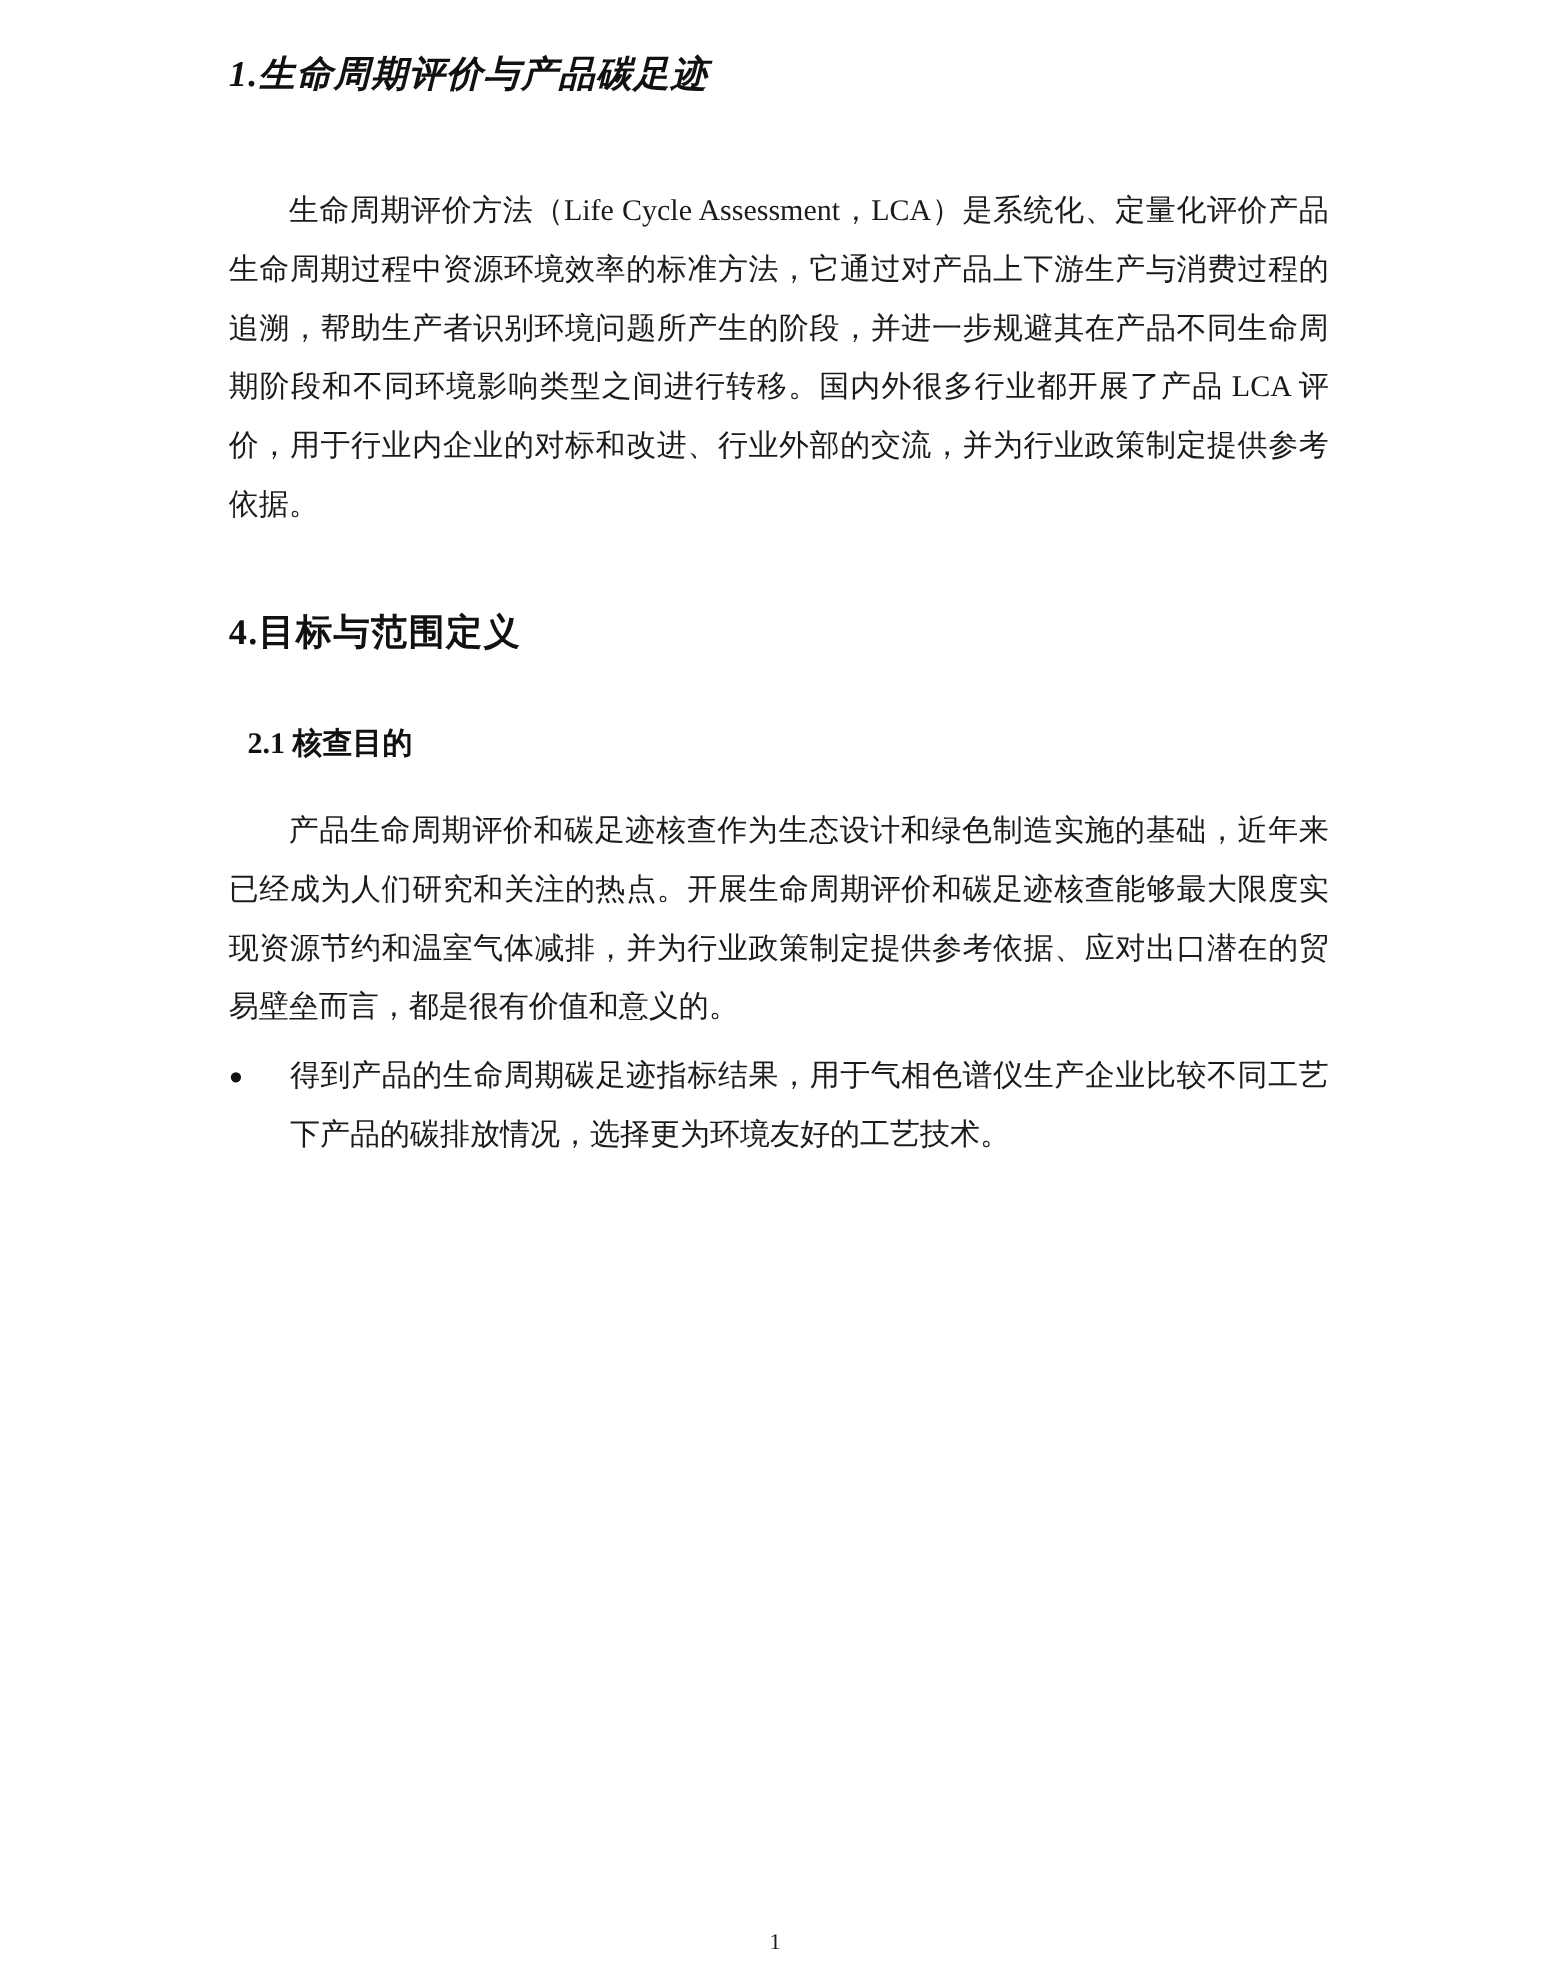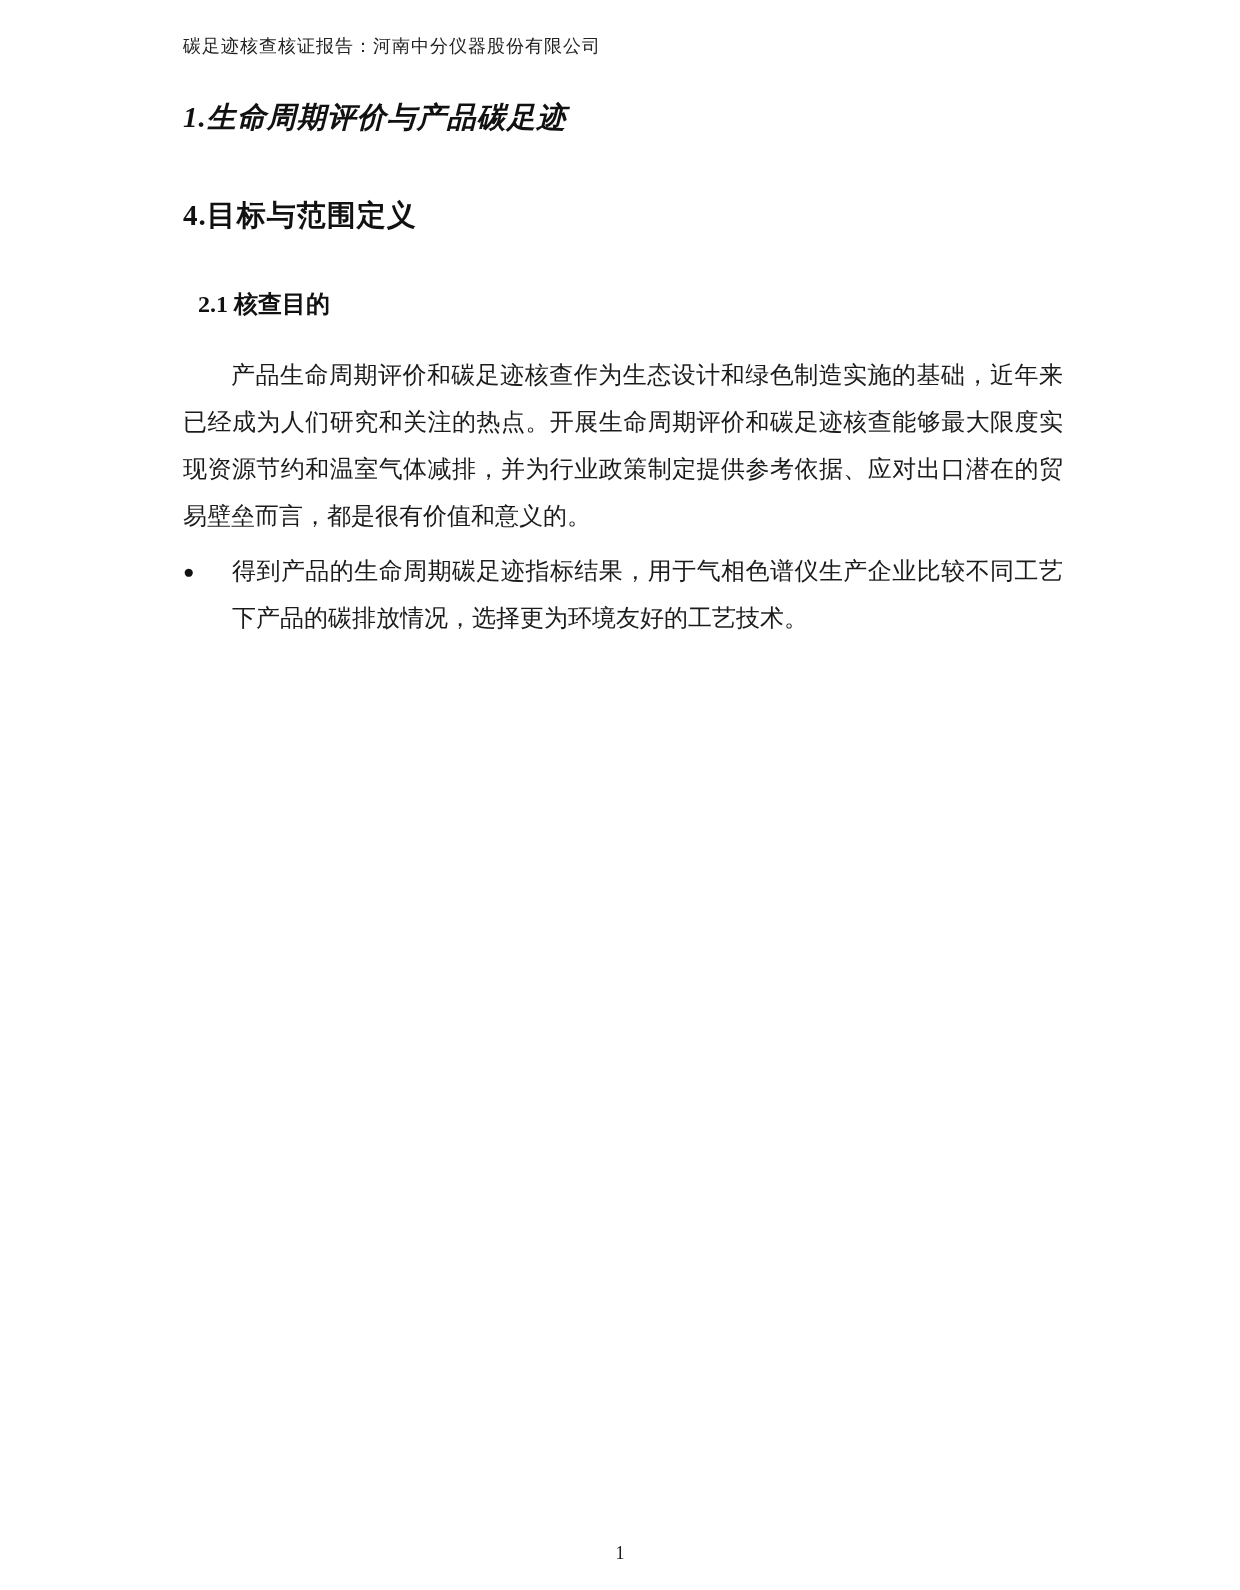--- a/index.html
+++ b/index.html
@@ -83,25 +83,25 @@
     font-size: 18px;
     color: #1b1b1b;
   }
 </style>
 </head>
 <body>
 
 <div class="page">
   <div class="content">
 
-    <div class="doc-header">碳足迹核查核证报告：河南中分仪器股份有限公司</div>
 
     <h1 class="h-section h1-s1">1.生命周期评价与产品碳足迹</h1>
 
     <div class="body-text">
+      <p class="first-after-h1">生命周期评价方法（Life Cycle Assessment，LCA）是系统化、定量化评价产品生命周期过程中资源环境效率的标准方法，它通过对产品上下游生产与消费过程的追溯，帮助生产者识别环境问题所产生的阶段，并进一步规避其在产品不同生命周期阶段和不同环境影响类型之间进行转移。国内外很多行业都开展了产品 LCA 评价，用于行业内企业的对标和改进、行业外部的交流，并为行业政策制定提供参考依据。</p>
     </div>
 
     <h1 class="h-section h1-s2">4.目标与范围定义</h1>
 
     <h2 class="h-sub">2.1 核查目的</h2>
 
     <div class="body-text">
       <p class="first-after-sub">产品生命周期评价和碳足迹核查作为生态设计和绿色制造实施的基础，近年来已经成为人们研究和关注的热点。开展生命周期评价和碳足迹核查能够最大限度实现资源节约和温室气体减排，并为行业政策制定提供参考依据、应对出口潜在的贸易壁垒而言，都是很有价值和意义的。</p>
     </div>
 

